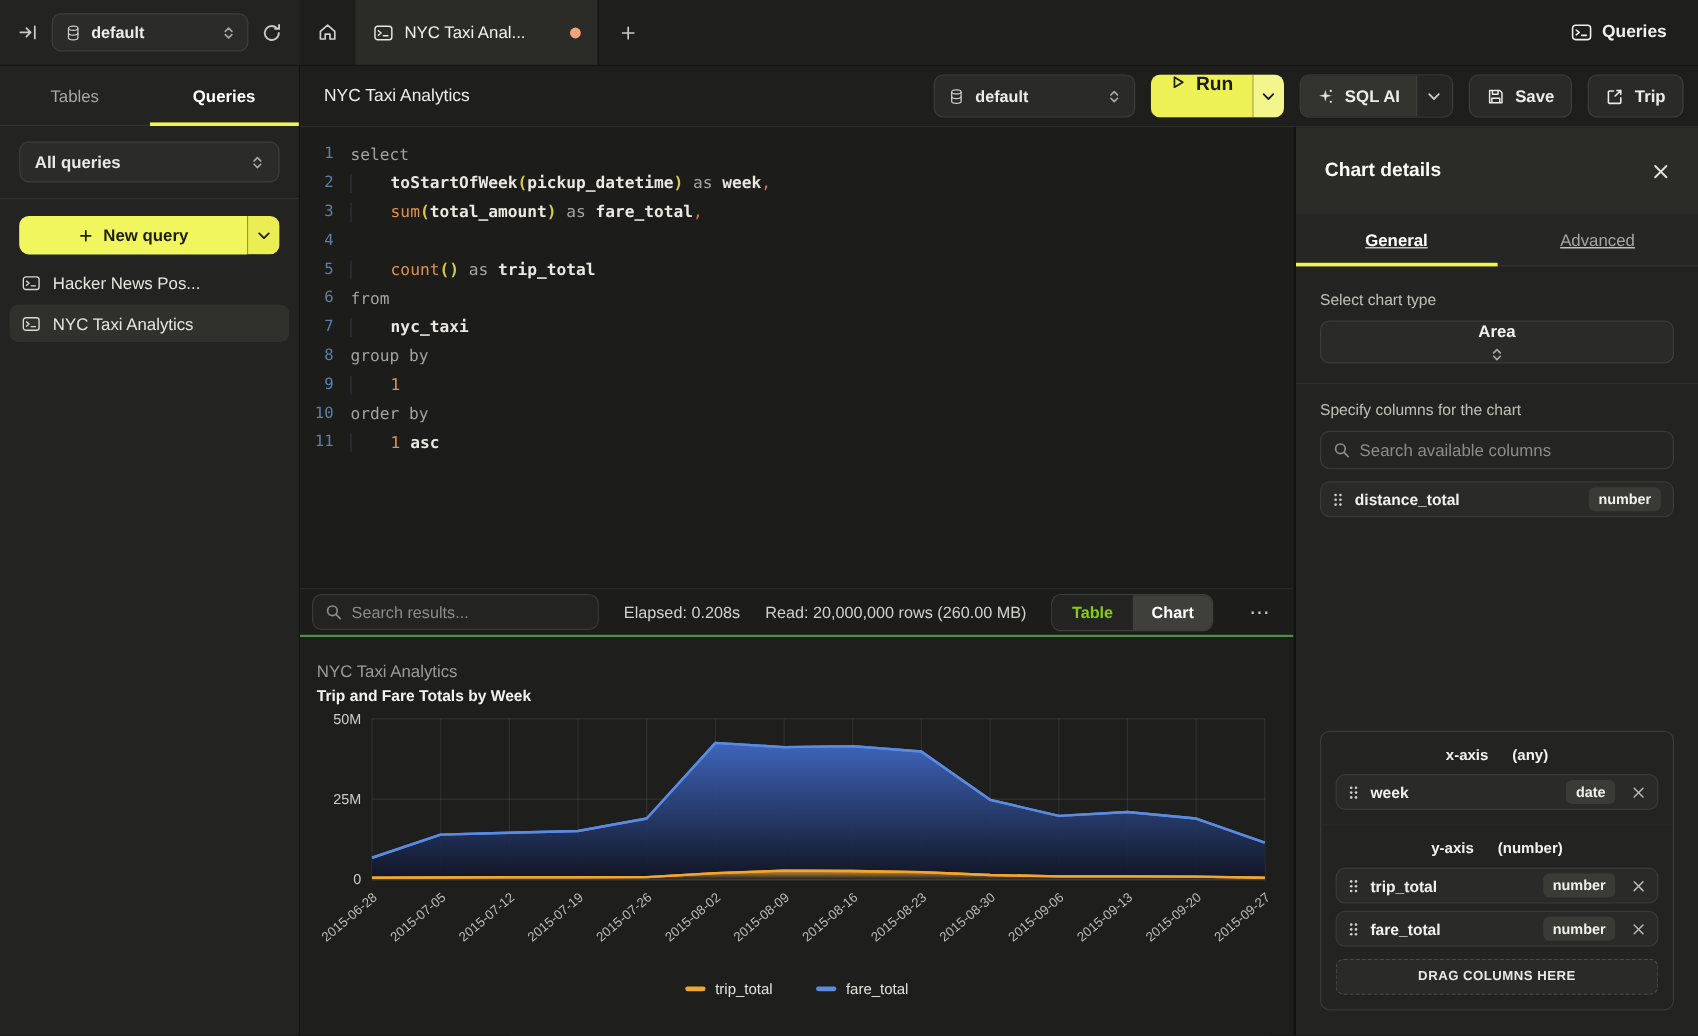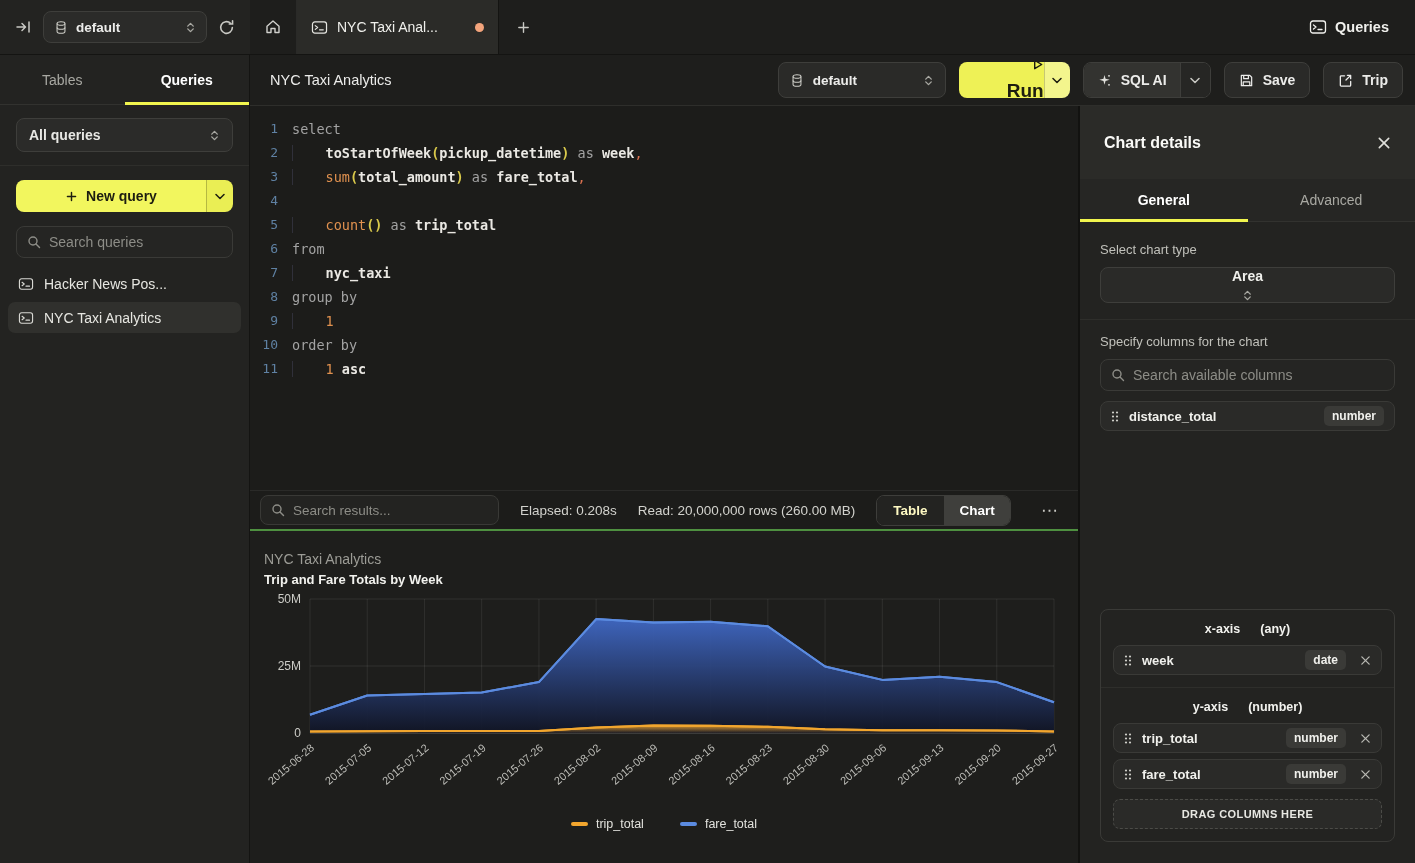--- a/index.html
+++ b/index.html
@@ -55,22 +55,22 @@
   .query-item .q-icon { color:#d8d8d3; display:flex; }
 
   
   .main-header { position:absolute; left:250px; top:55px; width:1165px; height:51px; background:#1e1e1c;
                  border-bottom:1px solid #2e2e2b; display:flex; align-items:center; padding:0 12px 0 20px; }
   .mh-title { font-size:14.5px; color:#ececea; }
   .mh-right { margin-left:auto; display:flex; gap:13px; align-items:center; }
   .mh-select { width:168px; height:36px; background:#2a2a28; border:1px solid #3e3e3b; border-radius:8px;
                display:flex; align-items:center; gap:9px; padding:0 11px; font-size:13.5px; font-weight:600; color:#ececea; cursor:pointer; }
   .run-btn { display:flex; height:36px; border-radius:8px; overflow:hidden; }
-  .run-main { width:85px; background:#eef156; display:flex; gap:9px; align-items:flex-end; justify-content:center;
-              color:#1d1d10; font-weight:700; font-size:19px; border:none;flex-direction:column; }
+  .run-main { width:85px; background:#eef156; display:flex; gap:9px; align-items:flex-start; justify-content:center;
+              color:#1d1d10; font-weight:700; font-size:16px; border:none; }
   .run-chev { width:26px; background:#f3f58d; border:none; border-left:1px solid rgba(0,0,0,.18);
               display:flex; align-items:center; justify-content:center; color:#1d1d10; }
   .sqlai-btn { display:flex; height:36px; border:1px solid #3e3e3b; border-radius:8px; overflow:hidden; }
   .sqlai-main { background:#333330; display:flex; gap:9px; align-items:center; padding:0 13px; border:none;
                 color:#ececea; font-weight:600; font-size:14px; }
   .sqlai-chev { width:30px; background:#262624; border:none; border-left:1px solid #3e3e3b; color:#c9c9c4;
                 display:flex; align-items:center; justify-content:center; }
   .ghost-btn { height:36px; background:#2a2a28; border:1px solid #3e3e3b; border-radius:8px; display:flex;
                align-items:center; gap:9px; padding:0 14px; color:#ececea; font-size:14px; font-weight:600; }
 
@@ -91,41 +91,41 @@
 
   .results-bar { position:absolute; top:384px; left:0; right:0; height:39px; background:#1c1c1a;
                  border-top:1px solid #2a2a28; display:flex; align-items:center; padding:0 10px; gap:21px; }
   .rb-search { width:240px; height:30px; background:#232321; border:1px solid #393936; border-radius:8px;
                display:flex; align-items:center; gap:8px; padding:0 10px; color:#8d8d87; }
   .rb-search input { background:none; border:none; outline:none; color:#f0abfc; font-size:13.5px; width:100%; }
   .rb-search input::placeholder { color:#8d8d87; }
   .rb-stat { font-size:13.5px; color:#d2d2cd; white-space:nowrap; }
   .rb-toggle { margin-left:auto; display:flex; height:31px; border:1px solid #3e3e3b; border-radius:8px; overflow:hidden; }
   .rb-seg { padding:0 16px; display:flex; align-items:center; font-size:13.5px; font-weight:600;
-            color:#fef9c3; background:#232321; border:none; }
+            color:#84cc16; background:#232321; border:none; }
   .rb-seg.active { background:#3f3f3c; color:#ffffff; }
   .rb-more { width:36px; background:none; border:none; color:#c9c9c4; font-size:17px; letter-spacing:1px; }
 
   .green-rule { position:absolute; top:423px; left:0; right:0; height:2px; background:#4e9040; }
 
   .chart-area { position:absolute; top:425px; left:0; right:0; bottom:0; background:#1e1e1c; }
   .chart-title { position:absolute; top:20px; left:14px; font-size:14px; color:#9c9c96; }
   .chart-subtitle { position:absolute; top:41px; left:14px; font-size:13px; font-weight:700; color:#f2f2ee; }
   #chart-box { position:absolute; top:60px; left:4px; width:820px; height:240px; }
   .legend { position:absolute; bottom:32px; left:0; right:0; display:flex; justify-content:center; gap:36px; }
   .legend-item { display:flex; align-items:center; gap:8px; font-size:12.5px; color:#e2e2dd; cursor:pointer; }
   .legend-swatch { width:17px; height:4px; border-radius:2px; }
 
   
   .panel { position:absolute; left:1078px; top:106px; width:337px; height:757px; background:#232321;
            border-left:2px solid #121210; }
   .panel-header { height:73px; background:#2b2b28; display:flex; align-items:center; padding:0 24px; }
   .panel-header h2 { font-size:16px; font-weight:700; color:#fafaf7; }
   .panel-close { margin-left:auto; background:none; border:none; color:#e0e0db; display:flex; }
-  .panel-tabs { height:43px; display:flex; border-bottom:1px solid #32322f; background:#262624; }
+  .panel-tabs { height:43px; display:flex; border-bottom:1px solid #32322f; background:#262624;text-decoration:underline; }
   .panel-tab { flex:1; display:flex; align-items:center; justify-content:center; font-size:14px;
                color:#a8a8a2; position:relative; cursor:pointer; }
   .panel-tab.active { color:#ffffff; font-weight:600; }
   .panel-tab.active::after { content:""; position:absolute; left:0; right:0; bottom:-1px; height:3px; background:#f1f54e; }
   .panel-body { padding:20px; }
   .p-label { font-size:13px; color:#c0c0ba; margin-bottom:10px; }
   .p-select { height:36px; background:#2a2a28; border:1px solid #3e3e3b; border-radius:8px; display:flex;
               align-items:center; padding:0 12px; font-size:14px; font-weight:600; color:#f0f0ec; cursor:pointer;flex-direction:column; }
   .p-divider { height:1px; background:#2e2e2b; margin:16px -20px 14px; }
   .p-search { height:32px; background:#252523; border:1px solid #3a3a37; border-radius:8px; display:flex;
@@ -245,29 +245,20 @@
         </span>
       <span>New query</span>
     </button>
     <button class="nq-chev">
       <span>
           <svg width="10" height="7" viewBox="0 0 10 6" fill="none" stroke="#1d1d10" stroke-width="1.5" stroke-linecap="round" stroke-linejoin="round">
             <path d="M1 1l4 4 4-4"></path>
           </svg>
         </span>
     </button>
-  </div>
-  <div class="side-search">
-    <span>
-        <svg width="14" height="14" viewBox="0 0 14 14" fill="none" stroke="#8d8d87" stroke-width="1.4" stroke-linecap="round">
-          <circle cx="6" cy="6" r="4"></circle>
-          <path d="M9 9l3.5 3.5"></path>
-        </svg>
-      </span>
-    <input placeholder="Search queries" style="">
   </div>
   <div class="query-list" id="query-list">
       <div class="query-item">
         <span class="q-icon">
           <svg width="16" height="14" viewBox="0 0 18 16" fill="none" stroke="currentColor" stroke-width="1.3" stroke-linecap="round" stroke-linejoin="round">
             <rect x="1.5" y="2" width="15" height="12" rx="2.5"></rect>
             <path d="M4.5 6L7 8l-2.5 2M9 10.5h4"></path>
           </svg>
         </span>
         <span>Hacker News Pos...</span>

